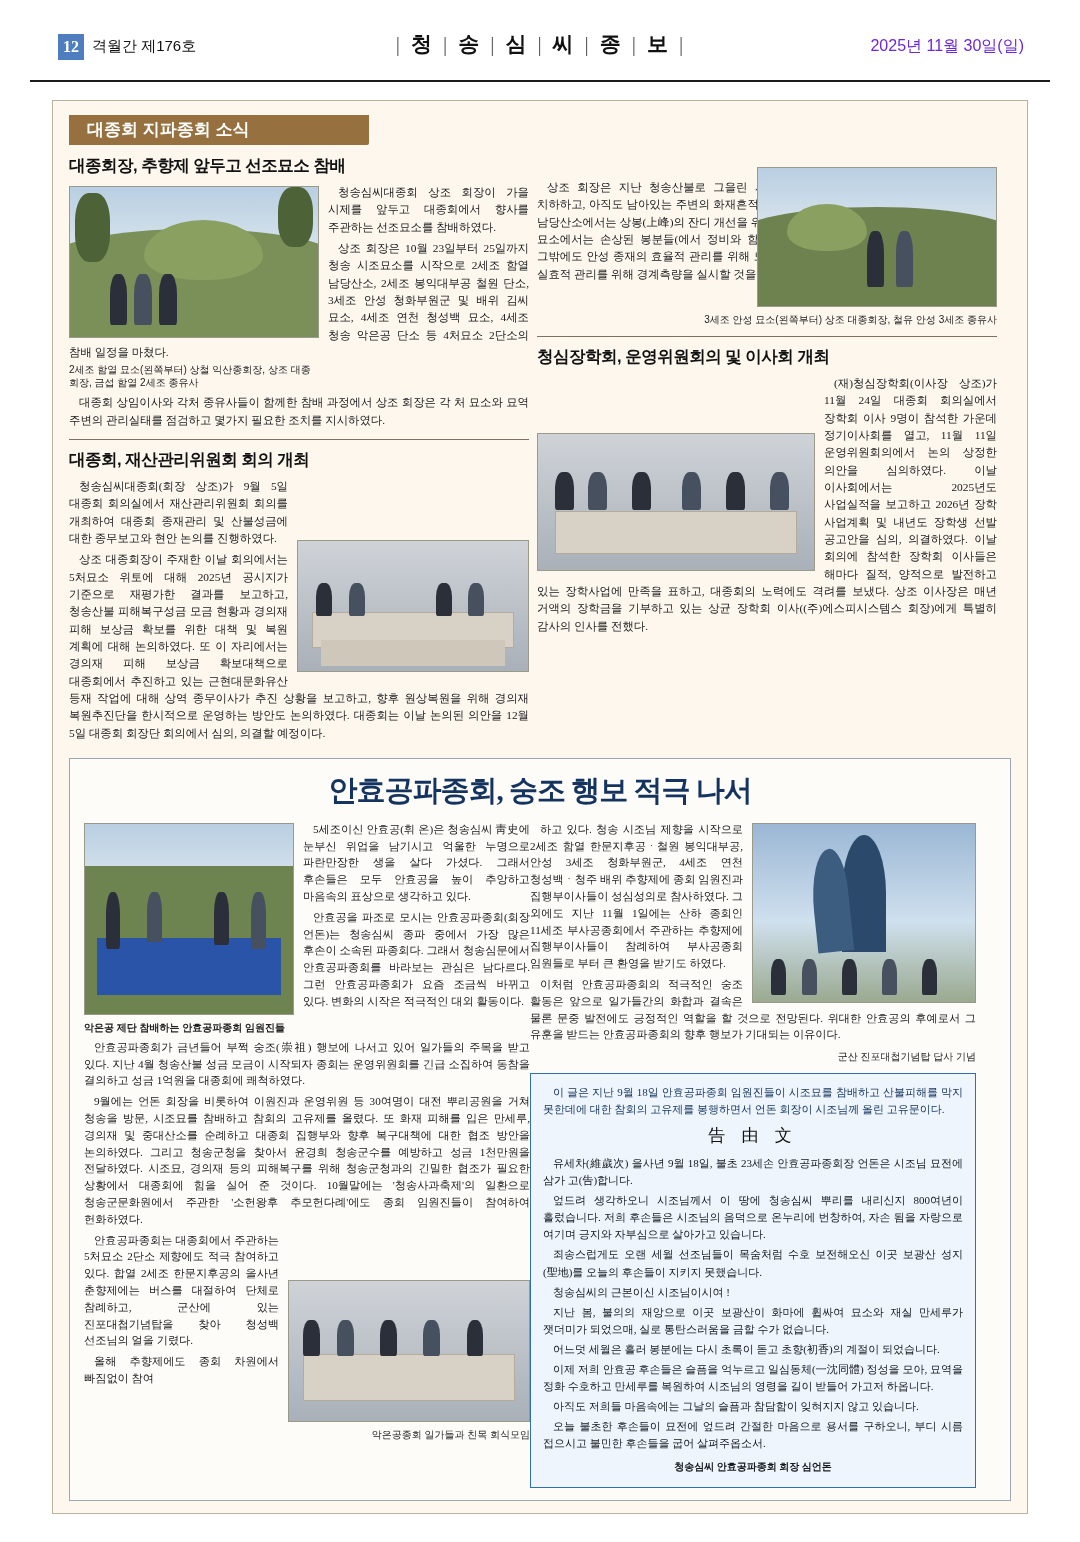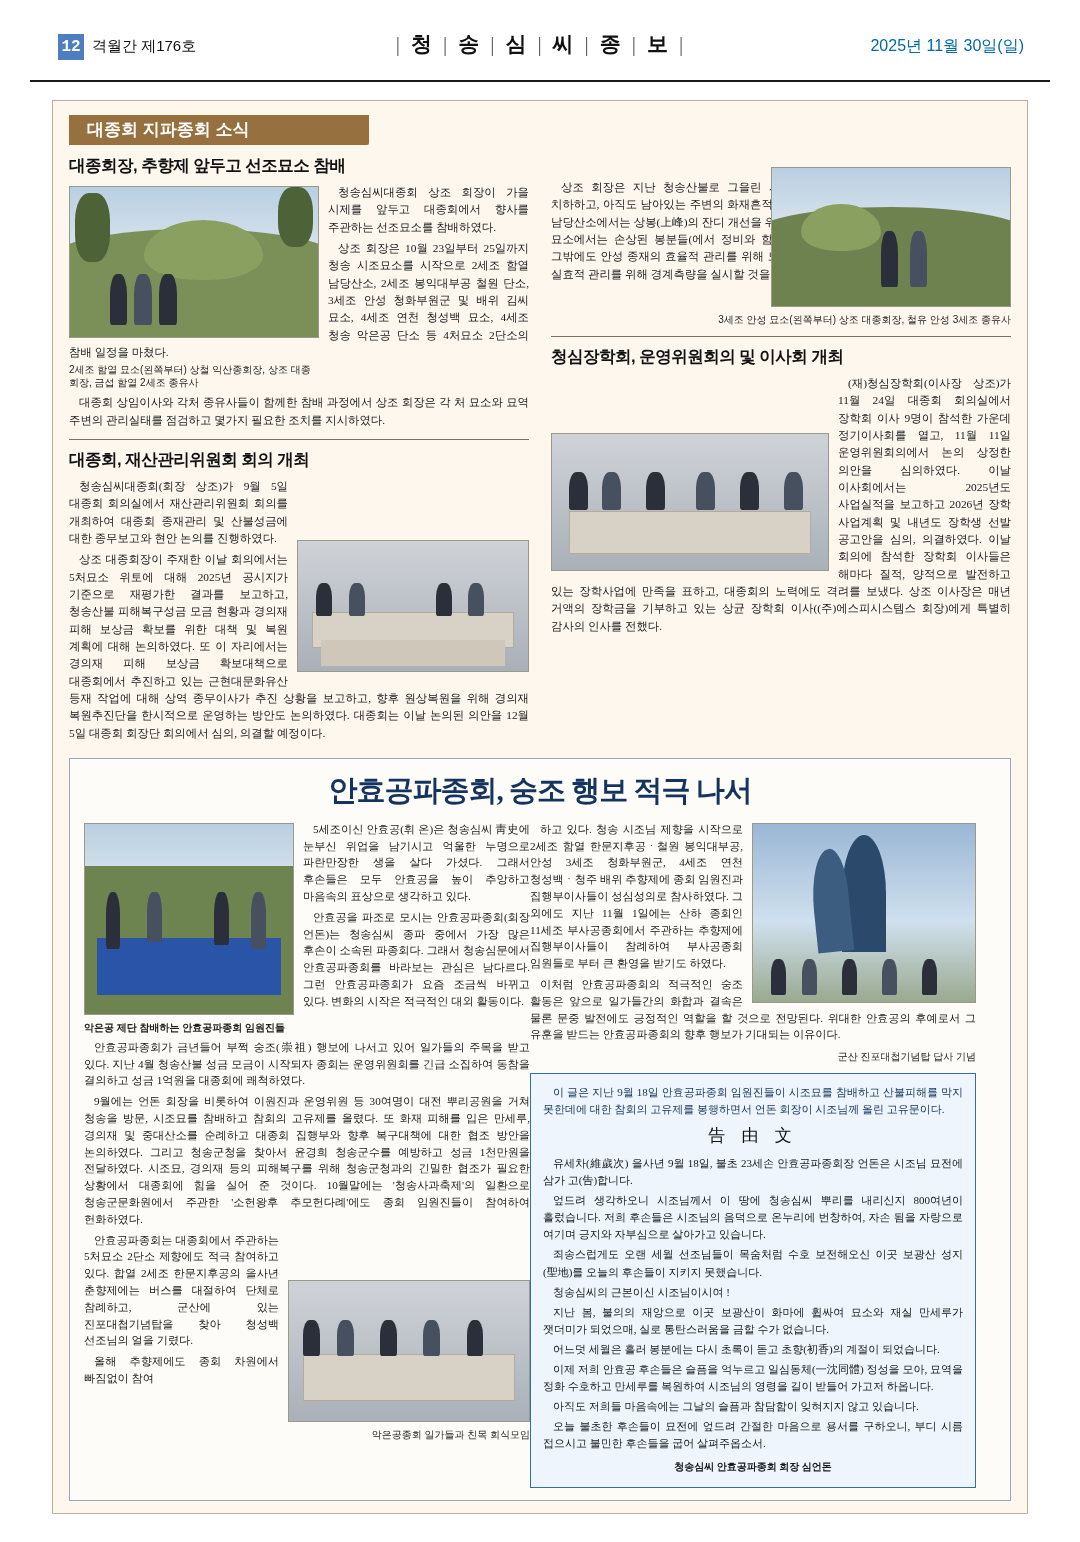--- a/index.html
+++ b/index.html
@@ -5,42 +5,42 @@
   html,body{margin:0;padding:0;background:#c9c9c9;}
   body{font-family:"Liberation Serif", serif;}
   .page{
     width:1080px;height:1542px;margin:0 auto;background:#ffffff;position:relative;
     box-sizing:border-box;padding:26px 30px 20px 30px;
   }
   
   .masthead{position:relative;height:54px;border-bottom:2.5px solid #1b1b1b;}
   .folio{
     position:absolute;left:28px;top:8px;width:26px;height:26px;background:#4f7ec0;color:#fff;
-    font-family:Liberation Mono, monospace;font-size:16px;font-weight:bold;text-align:center;line-height:26px;
+    font-family:Liberation Serif, serif;font-size:16px;font-weight:bold;text-align:center;line-height:26px;
   }
   .issue{position:absolute;left:62px;top:11px;font-size:15px;color:#111;font-family:"Liberation Sans",sans-serif;}
   .paper-title{
     position:absolute;left:50%;transform:translateX(-50%);top:4px;
     font-size:21px;font-weight:bold;letter-spacing:1px;color:#111;white-space:nowrap;
   }
   .paper-title span{padding:0 5px;}
   .pipe{color:#555;font-weight:normal;}
-  .date{position:absolute;right:26px;top:10px;font-size:16px;color:#0369a1;font-family:"Liberation Sans",sans-serif;}
+  .date{position:absolute;right:26px;top:10px;font-size:16px;color:#6d28d9;font-family:"Liberation Sans",sans-serif;}
 
   
   .frame{
     position:absolute;left:52px;right:52px;top:100px;bottom:28px;
     border:1px solid #b9b0a0;background:#fdf7ee;padding:14px 16px 14px 16px;box-sizing:border-box;
   }
   .sectionbar{
     width:300px;height:30px;background:#96703e;color:#fff;font-size:17px;font-weight:bold;
     font-family:"Liberation Sans",sans-serif;line-height:30px;padding-left:18px;box-sizing:border-box;
     border-bottom-right-radius:2px;margin-bottom:10px;
   }
-  .cols{display:flex;gap:22px;}
+  .cols{display:flex;gap:8px;}
   .col{width:calc(50% - 11px);}
   h2.hl{
     font-size:16.5px;font-weight:bold;color:#111;margin:0 0 7px 0;
     font-family:"Liberation Sans",sans-serif;letter-spacing:-.5px;
   }
   .rule{border-top:1.5px solid #7d7164;margin:10px 0 9px 0;}
   p.tx{
     font-size:11.4px;line-height:1.52;color:#17181a;margin:0 0 4px 0;text-align:justify;
     text-indent:10px;word-break:keep-all;
   }

